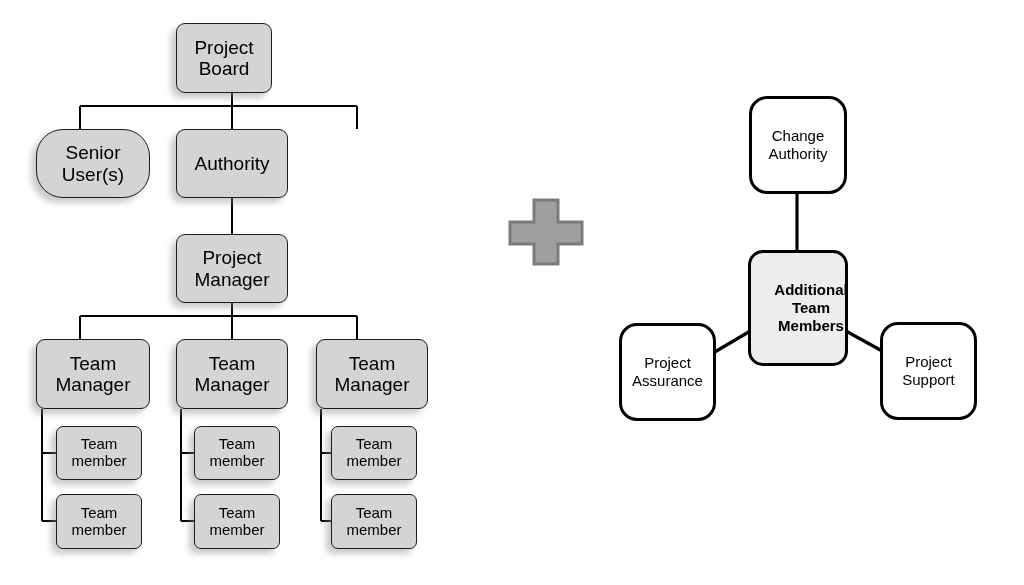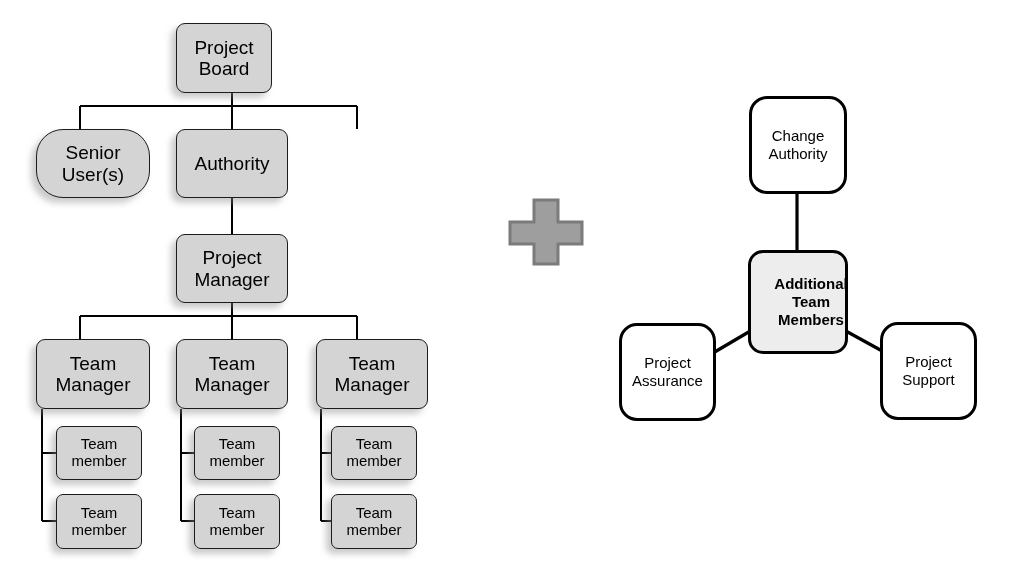--- a/index.html
+++ b/index.html
@@ -173,21 +173,21 @@
   </div>
 
   <svg id="plus-sign" style="left:506px;top:198px;" width="80" height="70" viewBox="0 0 80 70" xmlns="http://www.w3.org/2000/svg">
     <path d="M28,2 L52,2 L52,24 L76,24 L76,46 L52,46 L52,66 L28,66 L28,46 L4,46 L4,24 L28,24 Z" fill="#9e9e9e" stroke="#7b7b7b" stroke-width="3" stroke-linejoin="miter"></path>
   </svg>
 
   <div class="wbox" style="left:749px;top:96px;width:98px;height:98px;">
     <span>Change<br>Authority</span>
   </div>
 
-  <div class="wbox shaded" style="left:748px;top:250px;width:100px;height:104px;padding-left:26px;">
+  <div class="wbox shaded" style="left:748px;top:250px;width:100px;height:116px;padding-left:26px;">
     <span>Additional<br>Team<br>Members</span>
   </div>
 
   <div class="wbox" style="left:619px;top:323px;width:97px;height:98px;">
     <span>Project<br>Assurance</span>
   </div>
 
   <div class="wbox" style="left:880px;top:322px;width:97px;height:98px;">
     <span>Project<br>Support</span>
   </div>

